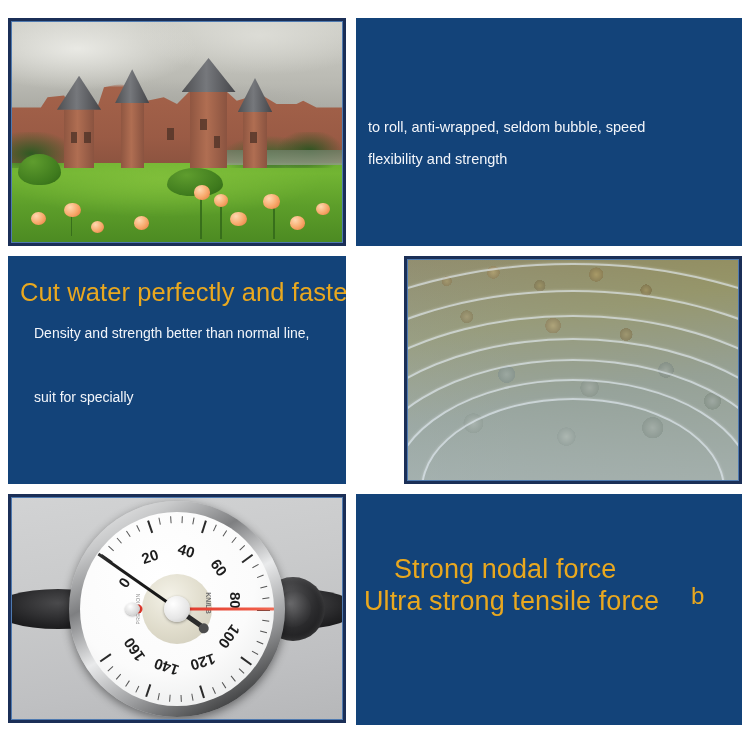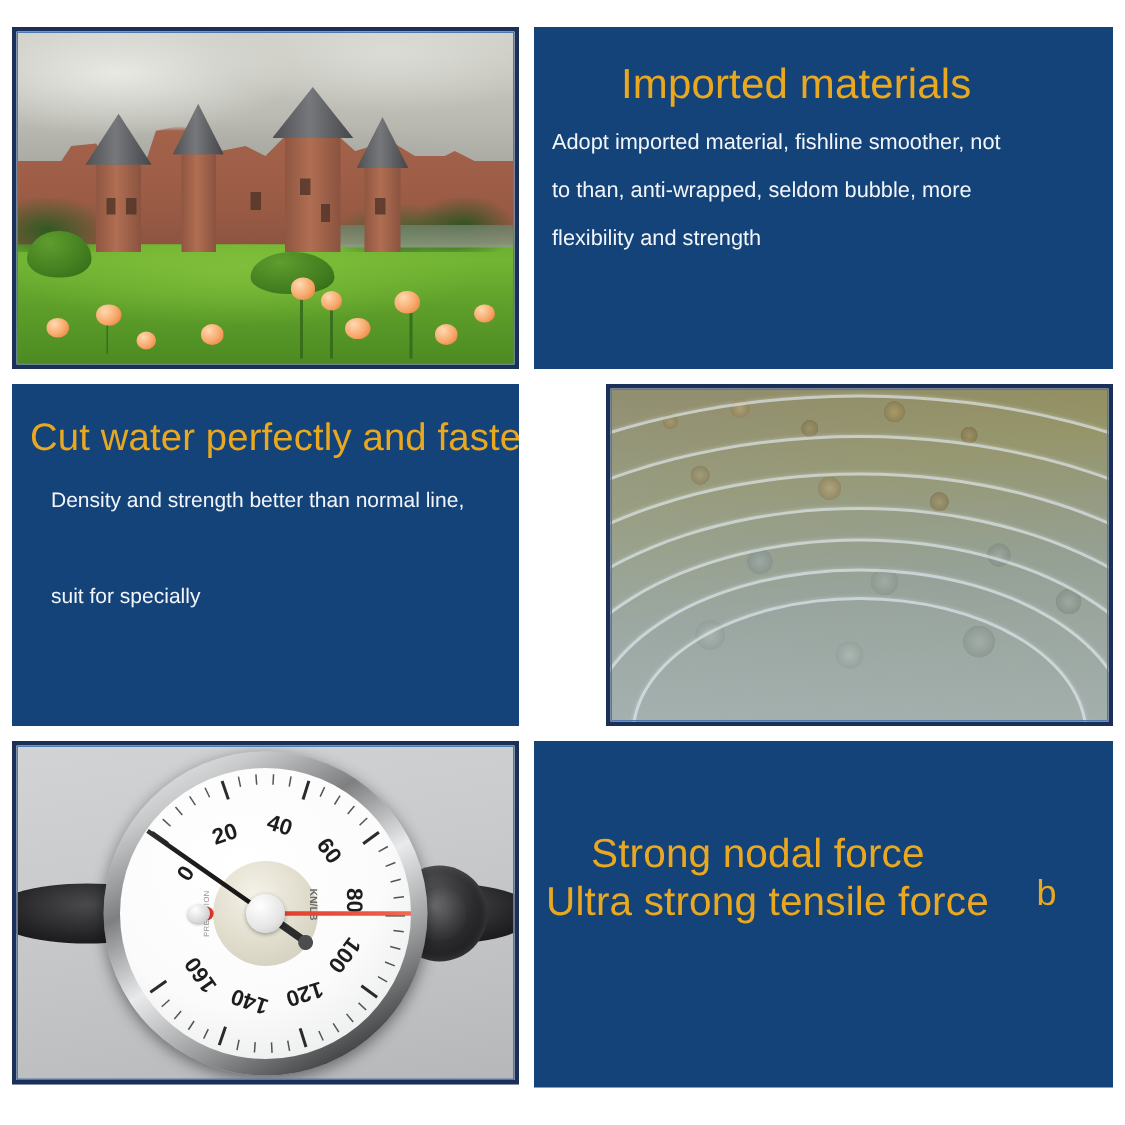--- a/index.html
+++ b/index.html
@@ -393,23 +393,21 @@
       <div class="rose" style="left:55%; top:74%; width:5%;   height:6.5%;"></div>
       <div class="rose" style="left:61%; top:78%; width:4.5%; height:6%;"></div>
       <div class="rose" style="left:66%; top:86%; width:5%;   height:6.5%;"></div>
       <div class="rose" style="left:76%; top:78%; width:5%;   height:6.5%;"></div>
       <div class="rose" style="left:84%; top:88%; width:4.5%; height:6%;"></div>
       <div class="rose" style="left:92%; top:82%; width:4%;   height:5.5%;"></div>
     </div>
   </div>
 
   <div class="panel text-panel" id="imported-text">
-    <div class="headline">Imported materials</div>
-    <div class="body-line l1">Adopt imported material, fishline smoother, not</div>
-    <div class="body-line l2">to than, anti-wrapped, seldom bubble, more</div>
+    <div class="body-line l2">to roll, anti-wrapped, seldom bubble, speed</div>
     <div class="body-line l3">flexibility and strength</div>
   </div>
 
   <div class="panel text-panel" id="cutwater-text">
     <div class="headline">Cut water perfectly and faster</div>
     <div class="body-line l1">Density and strength better than normal line,</div>
     <div class="body-line l3">suit for specially</div>
   </div>
 
   <div class="panel photo-panel" id="water-photo">

